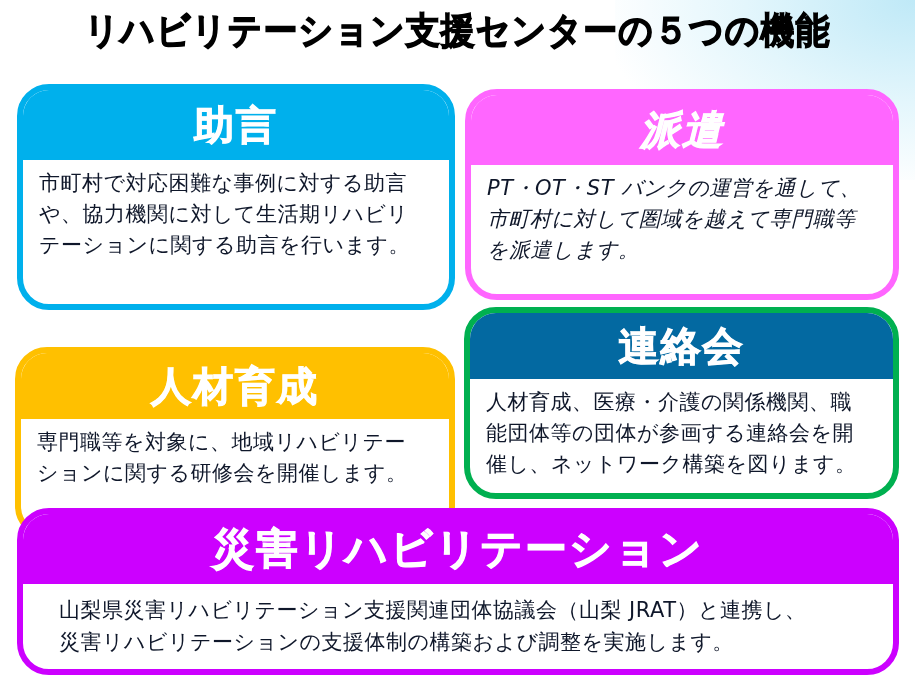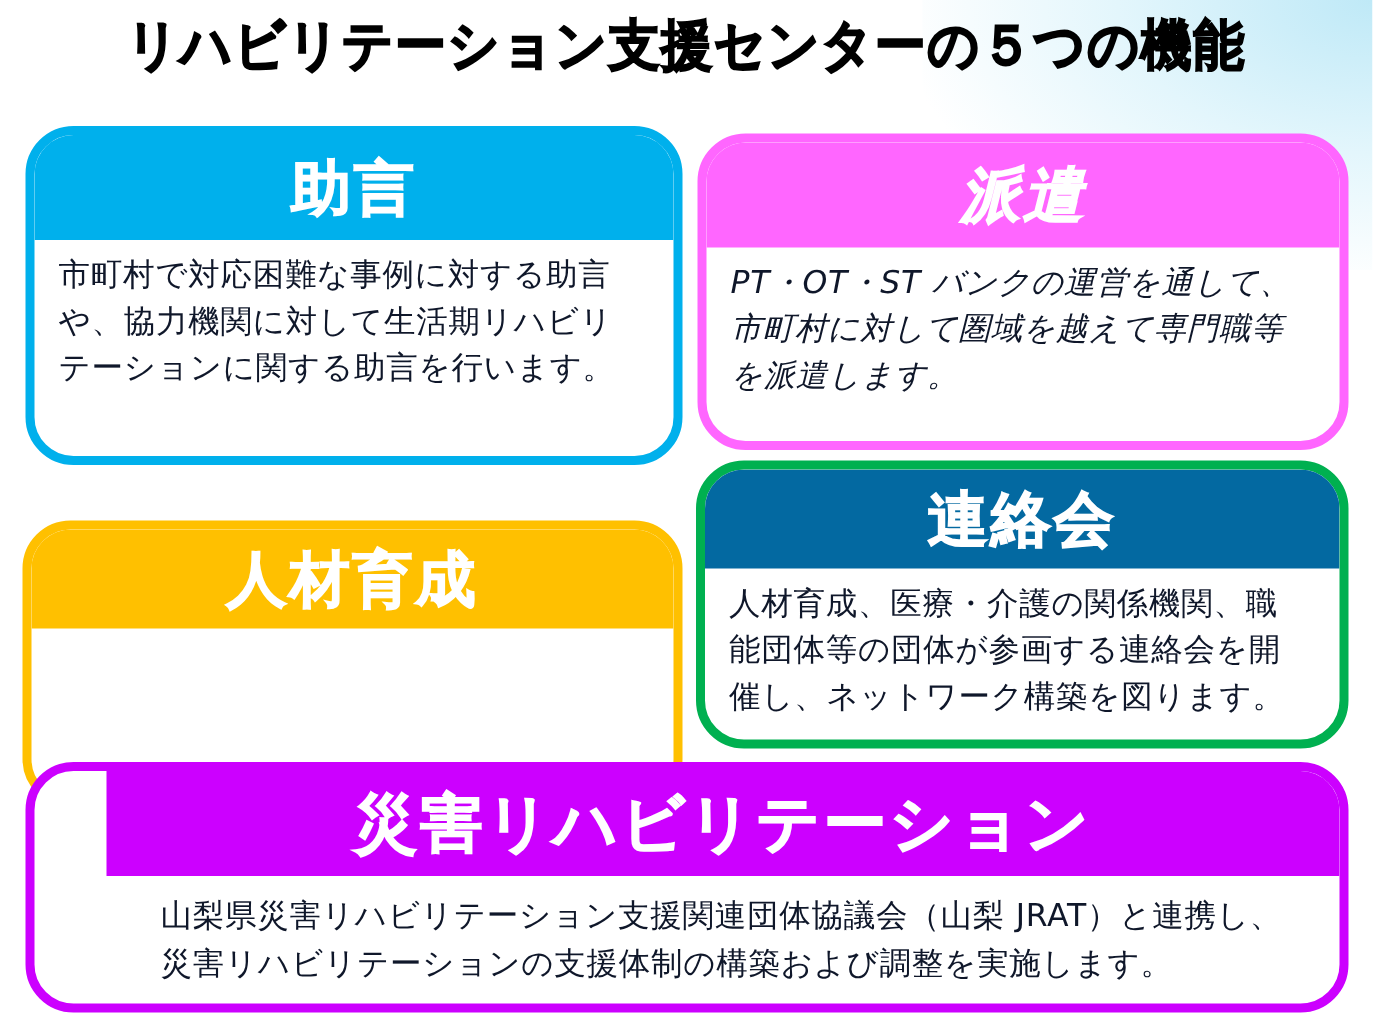--- a/index.html
+++ b/index.html
@@ -31,21 +31,21 @@
       letter-spacing: 0.5px;
     }
     .c-blue   { border-color: #00b0ec; }
     .c-blue .card-header   { background: #00b0ec; }
     .c-pink   { border-color: #ff66ff; font-style: italic; }
     .c-pink .card-header   { background: #ff66ff; }
     .c-yellow { border-color: #ffc000; }
     .c-yellow .card-header { background: #ffc000; }
     .c-green  { border-color: #00b050; }
     .c-green .card-header  { background: #0369a1; }
-    .c-purple { border-color: #cc00ff; padding-left: 48px; }
+    .c-purple { border-color: #cc00ff; }
     .c-purple .card-header { background: #cc00ff; }
 
     #card-advice   { left: 17px;  top: 84px;  width: 438px; height: 226px; }
     #card-dispatch { left: 465px; top: 89px;  width: 434px; height: 211px; }
     #card-training { left: 15px;  top: 307px; width: 440px; height: 191px; margin-top: 40px; }
     #card-liaison  { left: 464px; top: 307px; width: 435px; height: 192px; }
     #card-disaster { left: 17px;  top: 508px; width: 882px; height: 167px; }
 
     #card-advice .card-header, #card-dispatch .card-header { height: 70px; font-size: 40px; }
     #card-training .card-header, #card-liaison .card-header { height: 66px; font-size: 40px; }
@@ -72,20 +72,24 @@
   <div class="card-header">派遣</div>
   <div class="card-body">
     <div>PT・OT・ST バンクの運営を通して、</div>
     <div>市町村に対して圏域を越えて専門職等</div>
     <div>を派遣します。</div>
   </div>
 </div>
 
 <div class="card c-yellow" id="card-training">
   <div class="card-header">人材育成</div>
+  <div class="card-body">
+    <div>専門職等を対象に、地域リハビリテー</div>
+    <div>ションに関する研修会を開催します。</div>
+  </div>
 </div>
 
 <div class="card c-green" id="card-liaison">
   <div class="card-header">連絡会</div>
   <div class="card-body">
     <div>人材育成、医療・介護の関係機関、職</div>
     <div>能団体等の団体が参画する連絡会を開</div>
     <div>催し、ネットワーク構築を図ります。</div>
   </div>
 </div>

